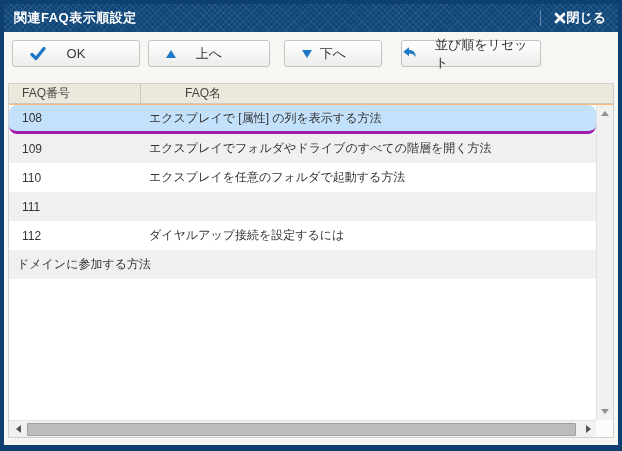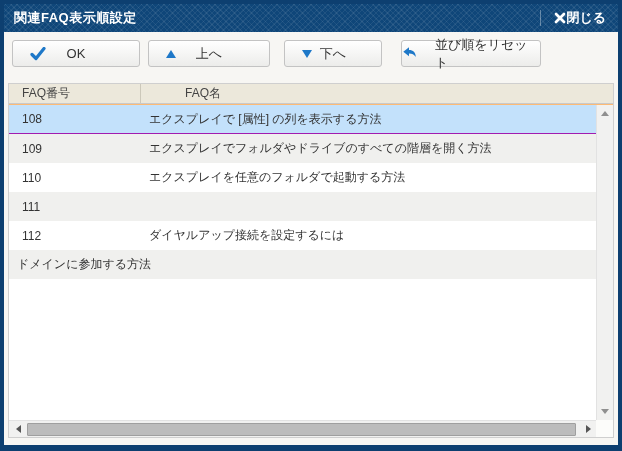--- a/index.html
+++ b/index.html
@@ -35,21 +35,21 @@
   .thead{height:20px;background:var(--header-bg);border-bottom:1px solid #c9c9c9;display:flex;
     font-size:12px;color:#444;}
   .th-number{width:132px;flex:0 0 132px;padding-left:13px;display:flex;align-items:center;
     border-right:1px solid #ccc8ba;}
   .th-name{flex:1;padding-left:8px;display:flex;align-items:center;margin-left:36px;}
   .tbody{position:absolute;top:21px;left:0;right:17px;bottom:17px;overflow:hidden;background:#fff;}
   .row{height:29px;display:flex;font-size:12px;color:#333;cursor:pointer;}
   .row .cell-number{width:132px;flex:0 0 132px;padding-left:13px;display:flex;align-items:center;}
   .row .cell-name{flex:1;padding-left:8px;display:flex;align-items:center;}
   .row:not(.selected):nth-child(even){background:var(--alt-row);}
-  .row.selected{background:var(--selected-row);border-bottom:1px solid #a21caf;}
+  .row.selected{background:var(--selected-row);border-bottom:3px solid #a21caf;border-radius:8px;}
   .vscroll{position:absolute;top:21px;right:0;bottom:17px;width:17px;background:#f1f1f0;
     border-left:1px solid #e2e2e2;}
   .vs-up{position:absolute;top:6px;left:0;right:0;display:flex;justify-content:center;cursor:pointer;}
   .vs-down{position:absolute;bottom:6px;left:0;right:0;display:flex;justify-content:center;cursor:pointer;}
   .g-tri-up{width:0;height:0;border-left:4px solid transparent;border-right:4px solid transparent;
     border-bottom:5px solid #8f8f8f;}
   .g-tri-down{width:0;height:0;border-left:4px solid transparent;border-right:4px solid transparent;
     border-top:5px solid #8f8f8f;}
   .g-tri-left{width:0;height:0;border-top:4px solid transparent;border-bottom:4px solid transparent;
     border-right:5px solid #555;}

